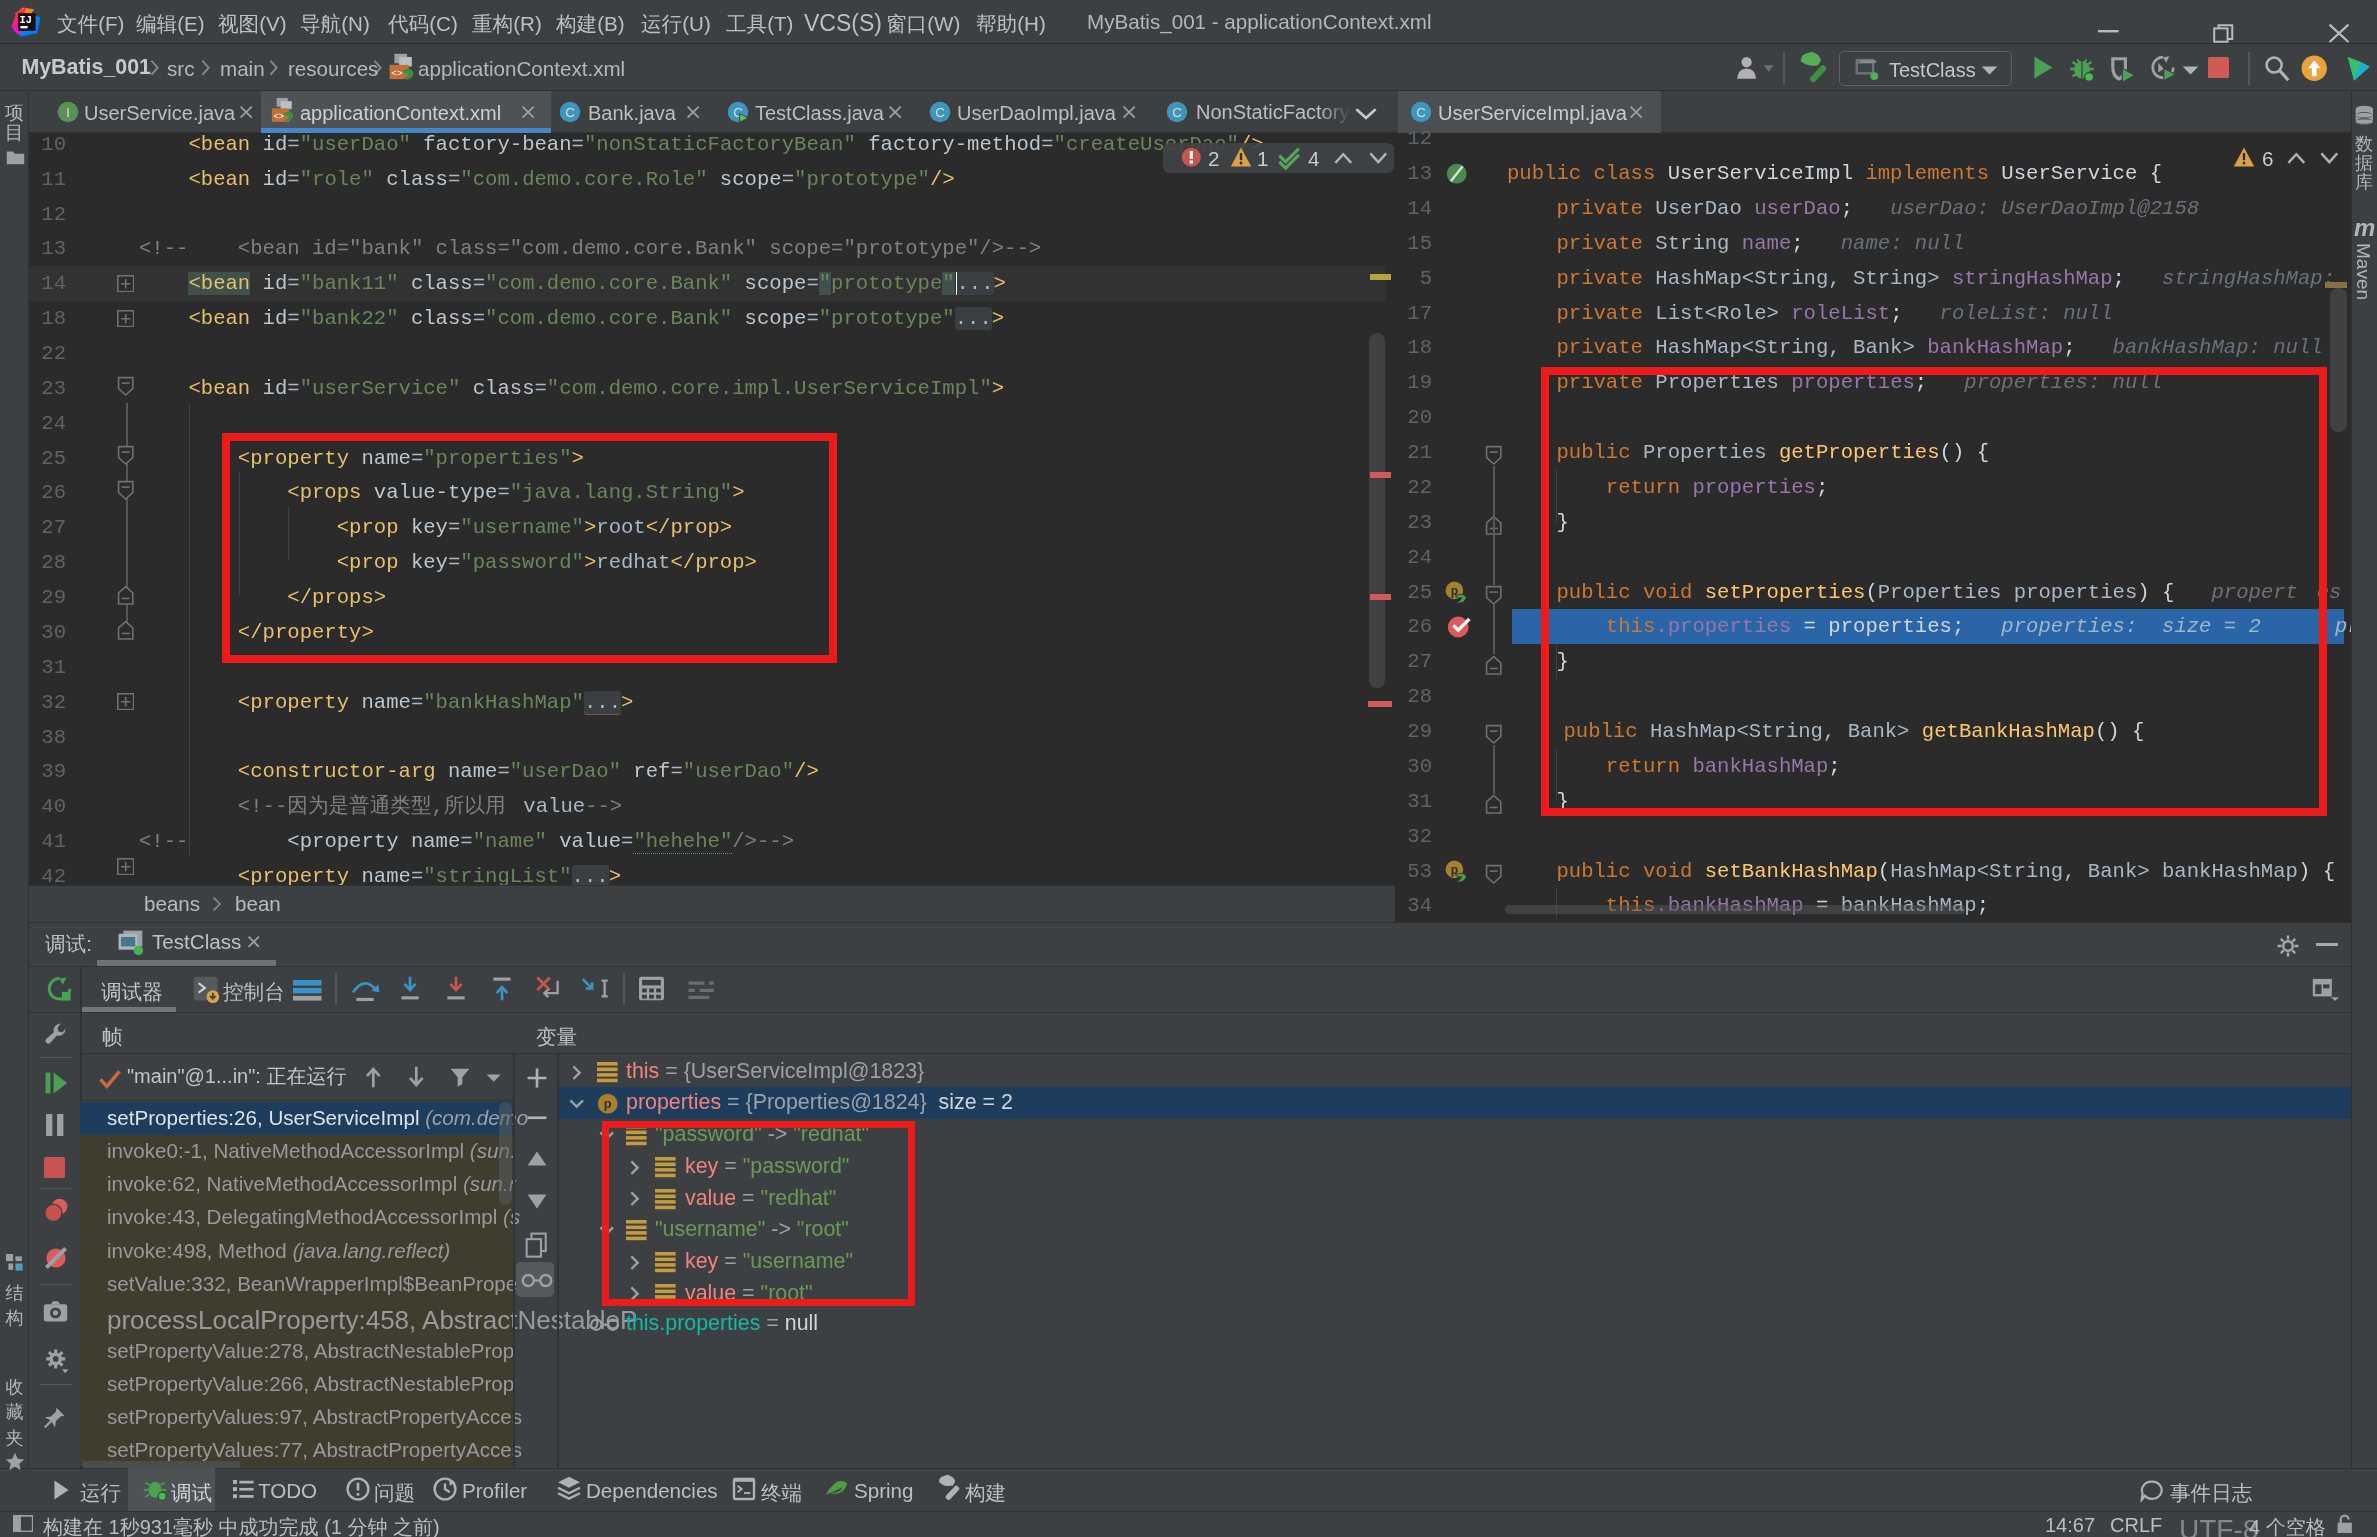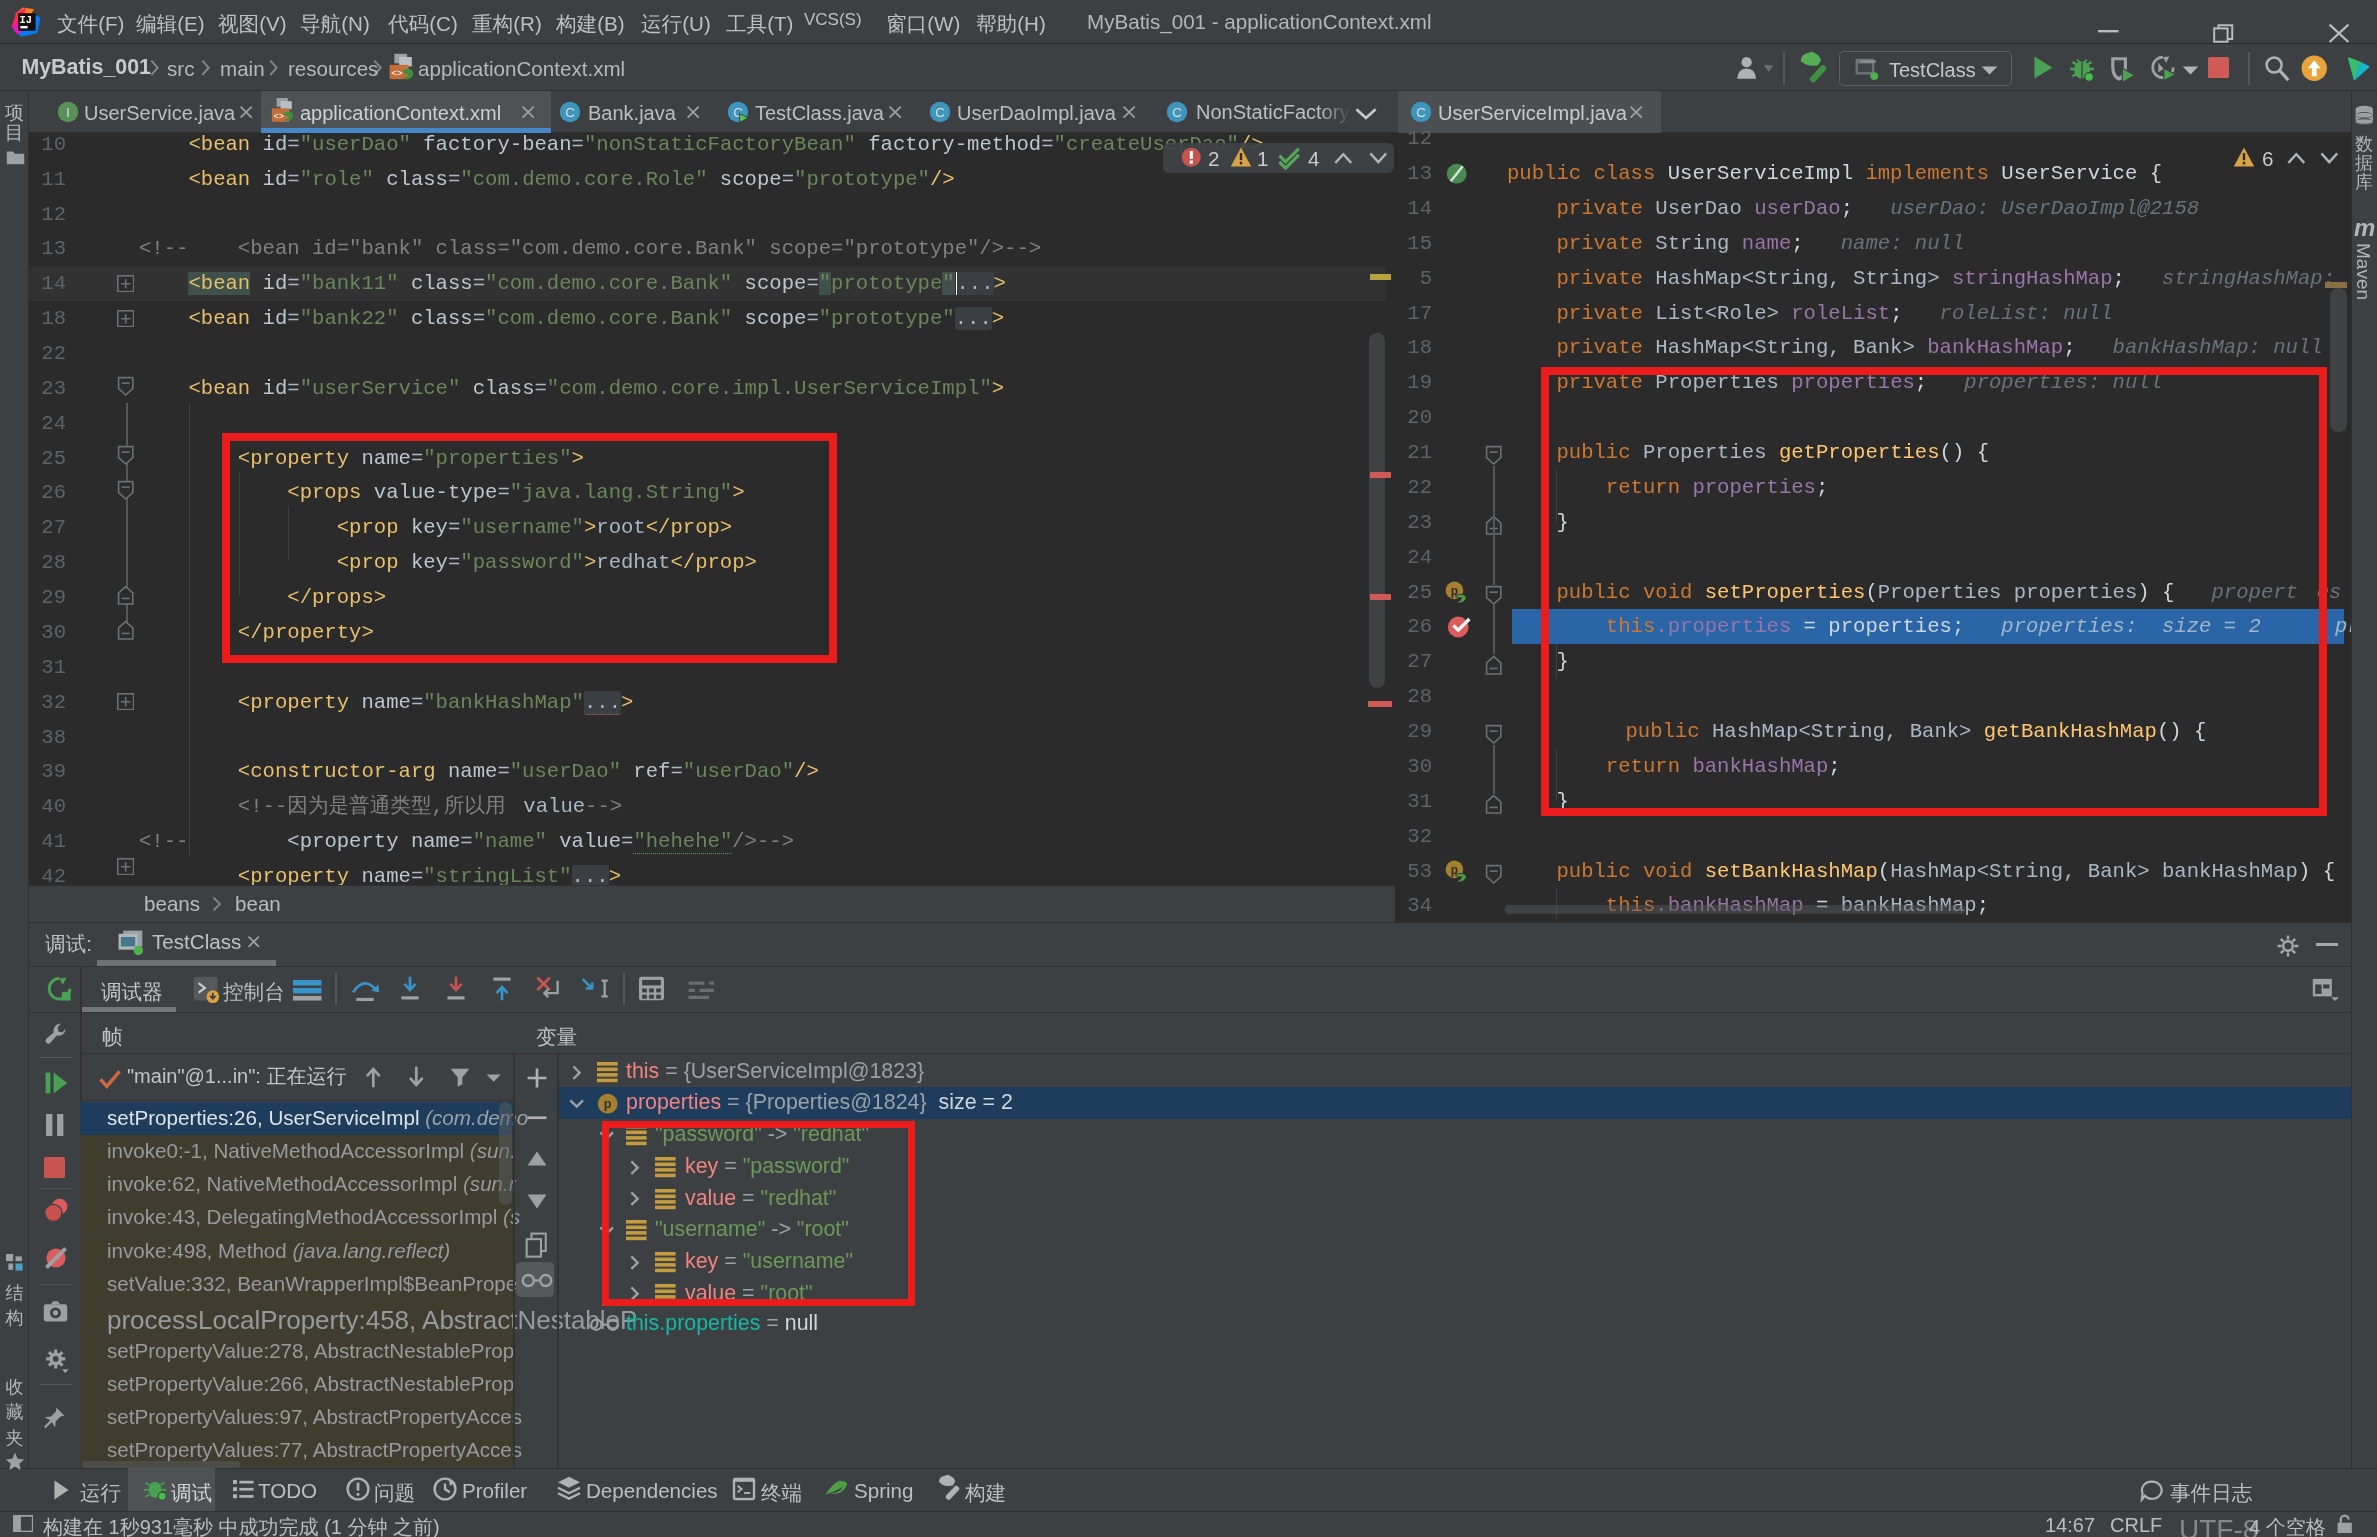--- a/index.html
+++ b/index.html
@@ -26,21 +26,21 @@
 </svg>
 <div class="a ui" style="left:57px;top:10.3px;font-size:20.6px;color:#bdc0c3">文件(F)</div>
 <div class="a ui" style="left:136px;top:10.3px;font-size:20.6px;color:#bdc0c3">编辑(E)</div>
 <div class="a ui" style="left:218px;top:10.3px;font-size:20.6px;color:#bdc0c3">视图(V)</div>
 <div class="a ui" style="left:300px;top:10.3px;font-size:20.6px;color:#bdc0c3">导航(N)</div>
 <div class="a ui" style="left:388px;top:10.3px;font-size:20.6px;color:#bdc0c3">代码(C)</div>
 <div class="a ui" style="left:472px;top:10.3px;font-size:20.6px;color:#bdc0c3">重构(R)</div>
 <div class="a ui" style="left:556px;top:10.3px;font-size:20.6px;color:#bdc0c3">构建(B)</div>
 <div class="a ui" style="left:641px;top:10.3px;font-size:20.6px;color:#bdc0c3">运行(U)</div>
 <div class="a ui" style="left:726px;top:10.3px;font-size:20.6px;color:#bdc0c3">工具(T)</div>
-<div class="a ui" style="left:804px;top:10.3px;font-size:17px;color:#bdc0c3">VCS(S)</div>
+<div class="a ui" style="left:804px;top:10.3px;font-size:23px;color:#bdc0c3">VCS(S)</div>
 <div class="a ui" style="left:886px;top:10.3px;font-size:20.6px;color:#bdc0c3">窗口(W)</div>
 <div class="a ui" style="left:976px;top:10.3px;font-size:20.6px;color:#bdc0c3">帮助(H)</div>
 <div class="a ui" style="left:1087px;top:10.3px;font-size:20.6px;color:#b4b7ba">MyBatis_001 - applicationContext.xml</div>
 <svg class="a" style="left:2098px;top:30px" width="20.6" height="3.2" viewBox="0 0 26 4">
     <rect width="26" height="3" fill="#b9bcbe"></rect>
   </svg>
 <svg class="a" style="left:2213px;top:24px" width="22" height="19" viewBox="0 0 28 24">
     <rect x="1.5" y="5.5" width="17" height="17" fill="none" stroke="#b9bcbe" stroke-width="2.5"></rect>
     <path d="M7 5.5 V1.5 H24.5 V19 H19" fill="none" stroke="#b9bcbe" stroke-width="2.5"></path>
   </svg>
@@ -360,21 +360,21 @@
 <div class="cl" style="left:1507px;top:540px"></div>
 <div class="num" style="left:1381px;top:575px;width:51px">25</div>
 <div class="cl" style="left:1507px;top:575px"><span class="kw">    public void </span><span class="mt">setProperties</span><span class="wh">(</span><span class="tx">Properties properties</span><span class="wh">) {</span><span class="hint">   propert<span style="letter-spacing:6.3px"> </span>es</span></div>
 <div class="num" style="left:1381px;top:609px;width:51px">26</div>
 <div class="cl" style="left:1507px;top:609px"><span class="kw">        this</span><span class="fd">.properties</span><span class="wh"> = properties;</span><span class="hint" style="color:#9fb6ca">   properties:  size = 2      pr</span></div>
 <div class="num" style="left:1381px;top:644px;width:51px">27</div>
 <div class="cl" style="left:1507px;top:644px"><span class="wh">    }</span></div>
 <div class="num" style="left:1381px;top:679px;width:51px">28</div>
 <div class="cl" style="left:1507px;top:679px"></div>
 <div class="num" style="left:1381px;top:714px;width:51px">29</div>
-<div class="cl" style="left:1576px;top:714px"><span class="kw">    public </span><span class="tx">HashMap&lt;String, Bank&gt; </span><span class="mt">getBankHashMap</span><span class="wh">() {</span></div>
+<div class="cl" style="left:1514px;top:714px"><span class="kw">    public </span><span class="tx">HashMap&lt;String, Bank&gt; </span><span class="mt">getBankHashMap</span><span class="wh">() {</span></div>
 <div class="num" style="left:1381px;top:749px;width:51px">30</div>
 <div class="cl" style="left:1507px;top:749px"><span class="kw">        return </span><span class="fd">bankHashMap</span><span class="wh">;</span></div>
 <div class="num" style="left:1381px;top:784px;width:51px">31</div>
 <div class="cl" style="left:1507px;top:784px"><span class="wh">    }</span></div>
 <div class="num" style="left:1381px;top:819px;width:51px">32</div>
 <div class="cl" style="left:1507px;top:819px"></div>
 <div class="num" style="left:1381px;top:854px;width:51px">53</div>
 <div class="cl" style="left:1507px;top:854px"><span class="kw">    public void </span><span class="mt">setBankHashMap</span><span class="wh">(</span><span class="tx">HashMap&lt;String, Bank&gt; bankHashMap</span><span class="wh">) {</span></div>
 <div class="num" style="left:1381px;top:888px;width:51px">34</div>
 <div class="cl" style="left:1507px;top:888px"><span class="kw">        this</span><span class="fd">.bankHashMap</span><span class="wh"> = </span><span class="tx">bankHashMap</span><span class="wh">;</span></div>

